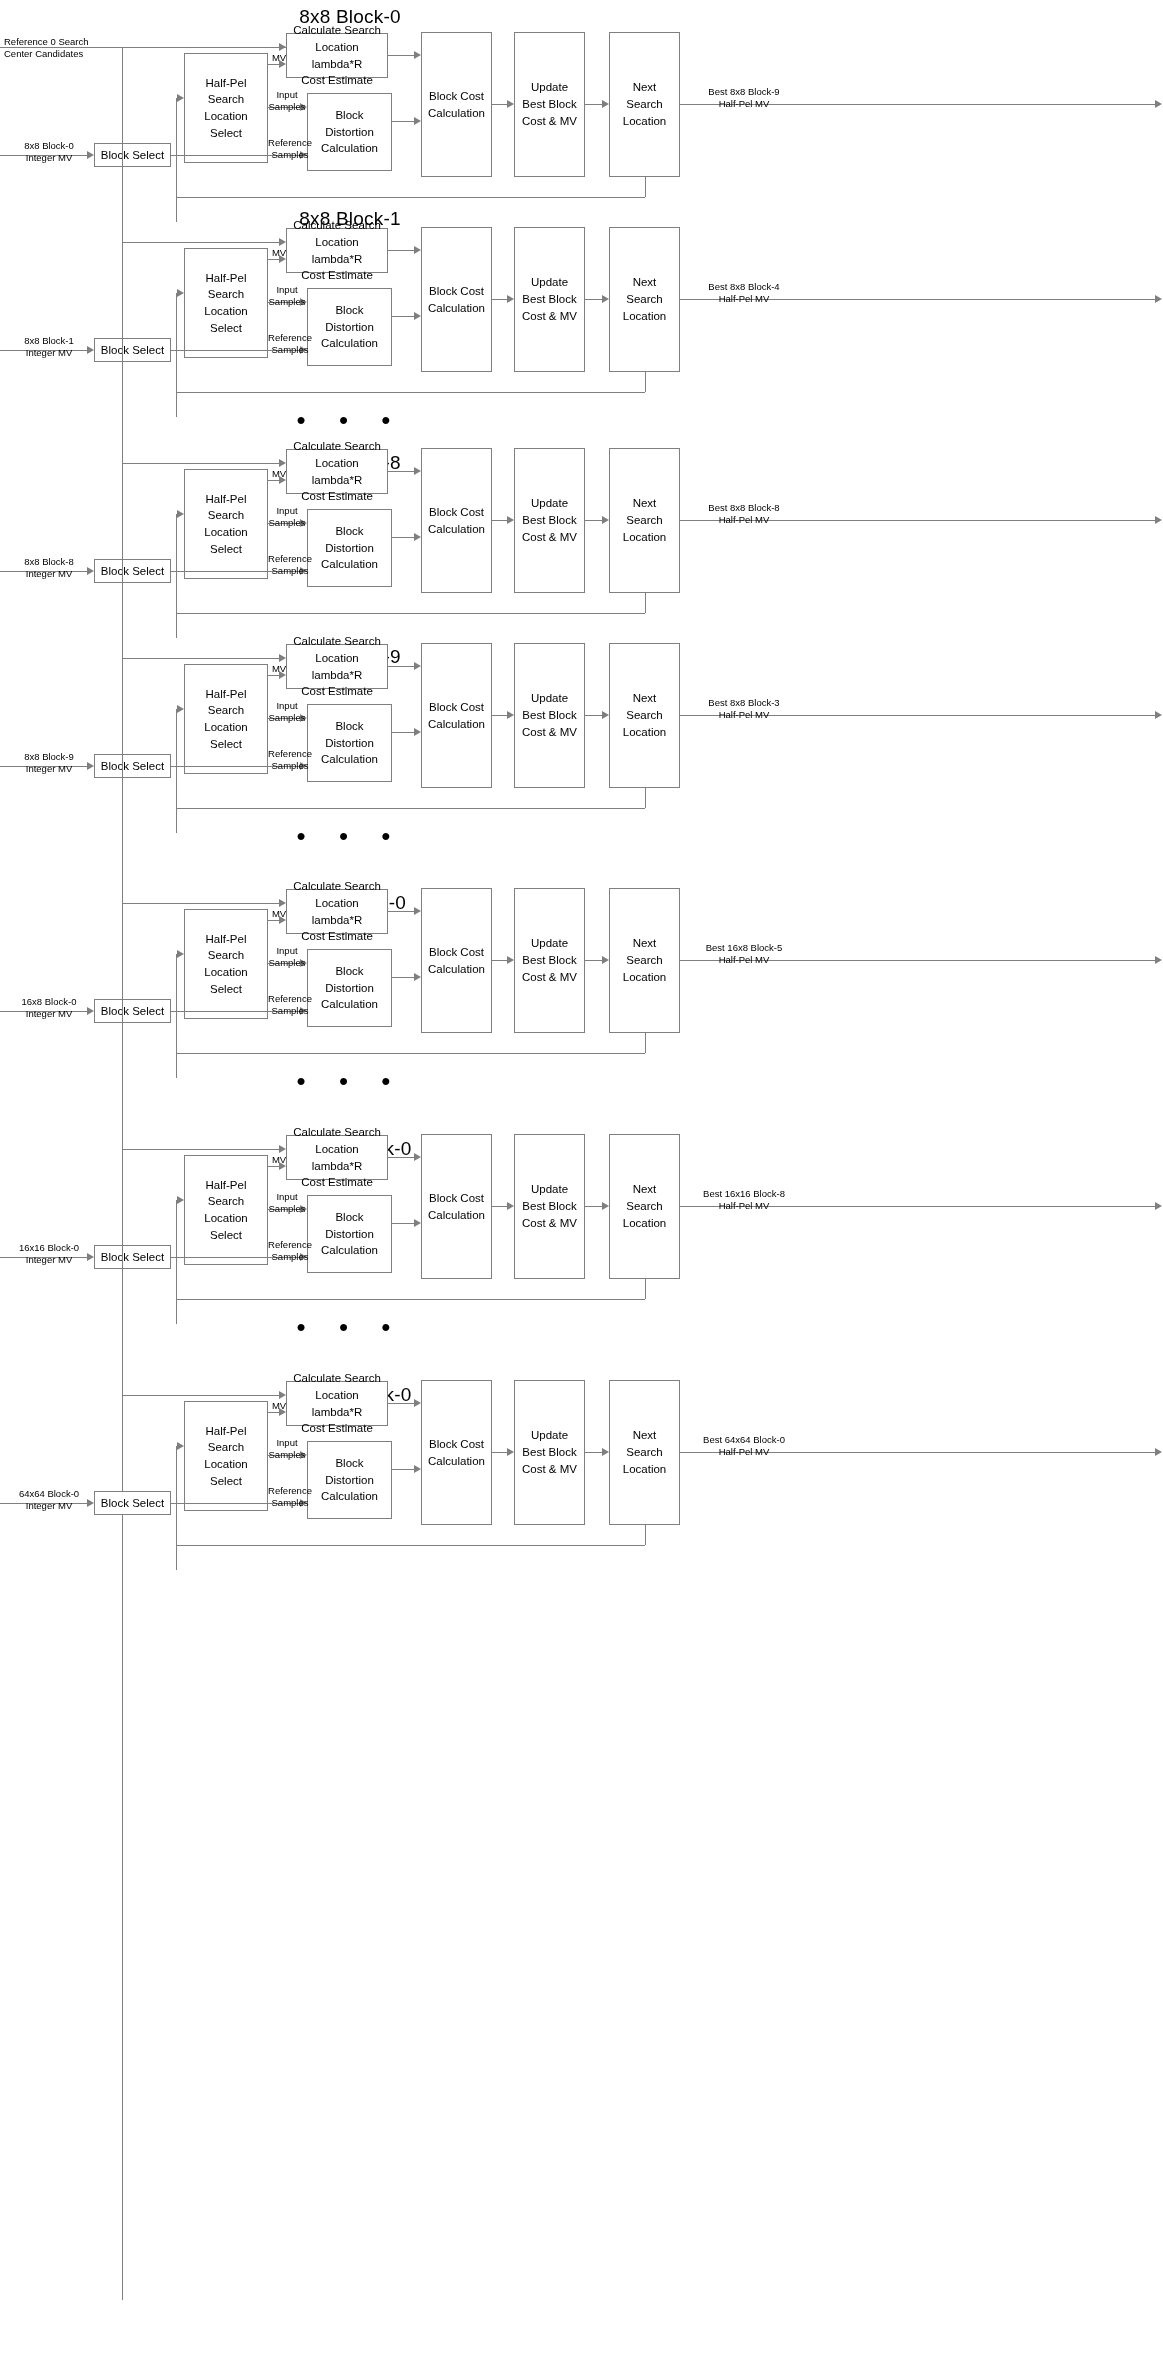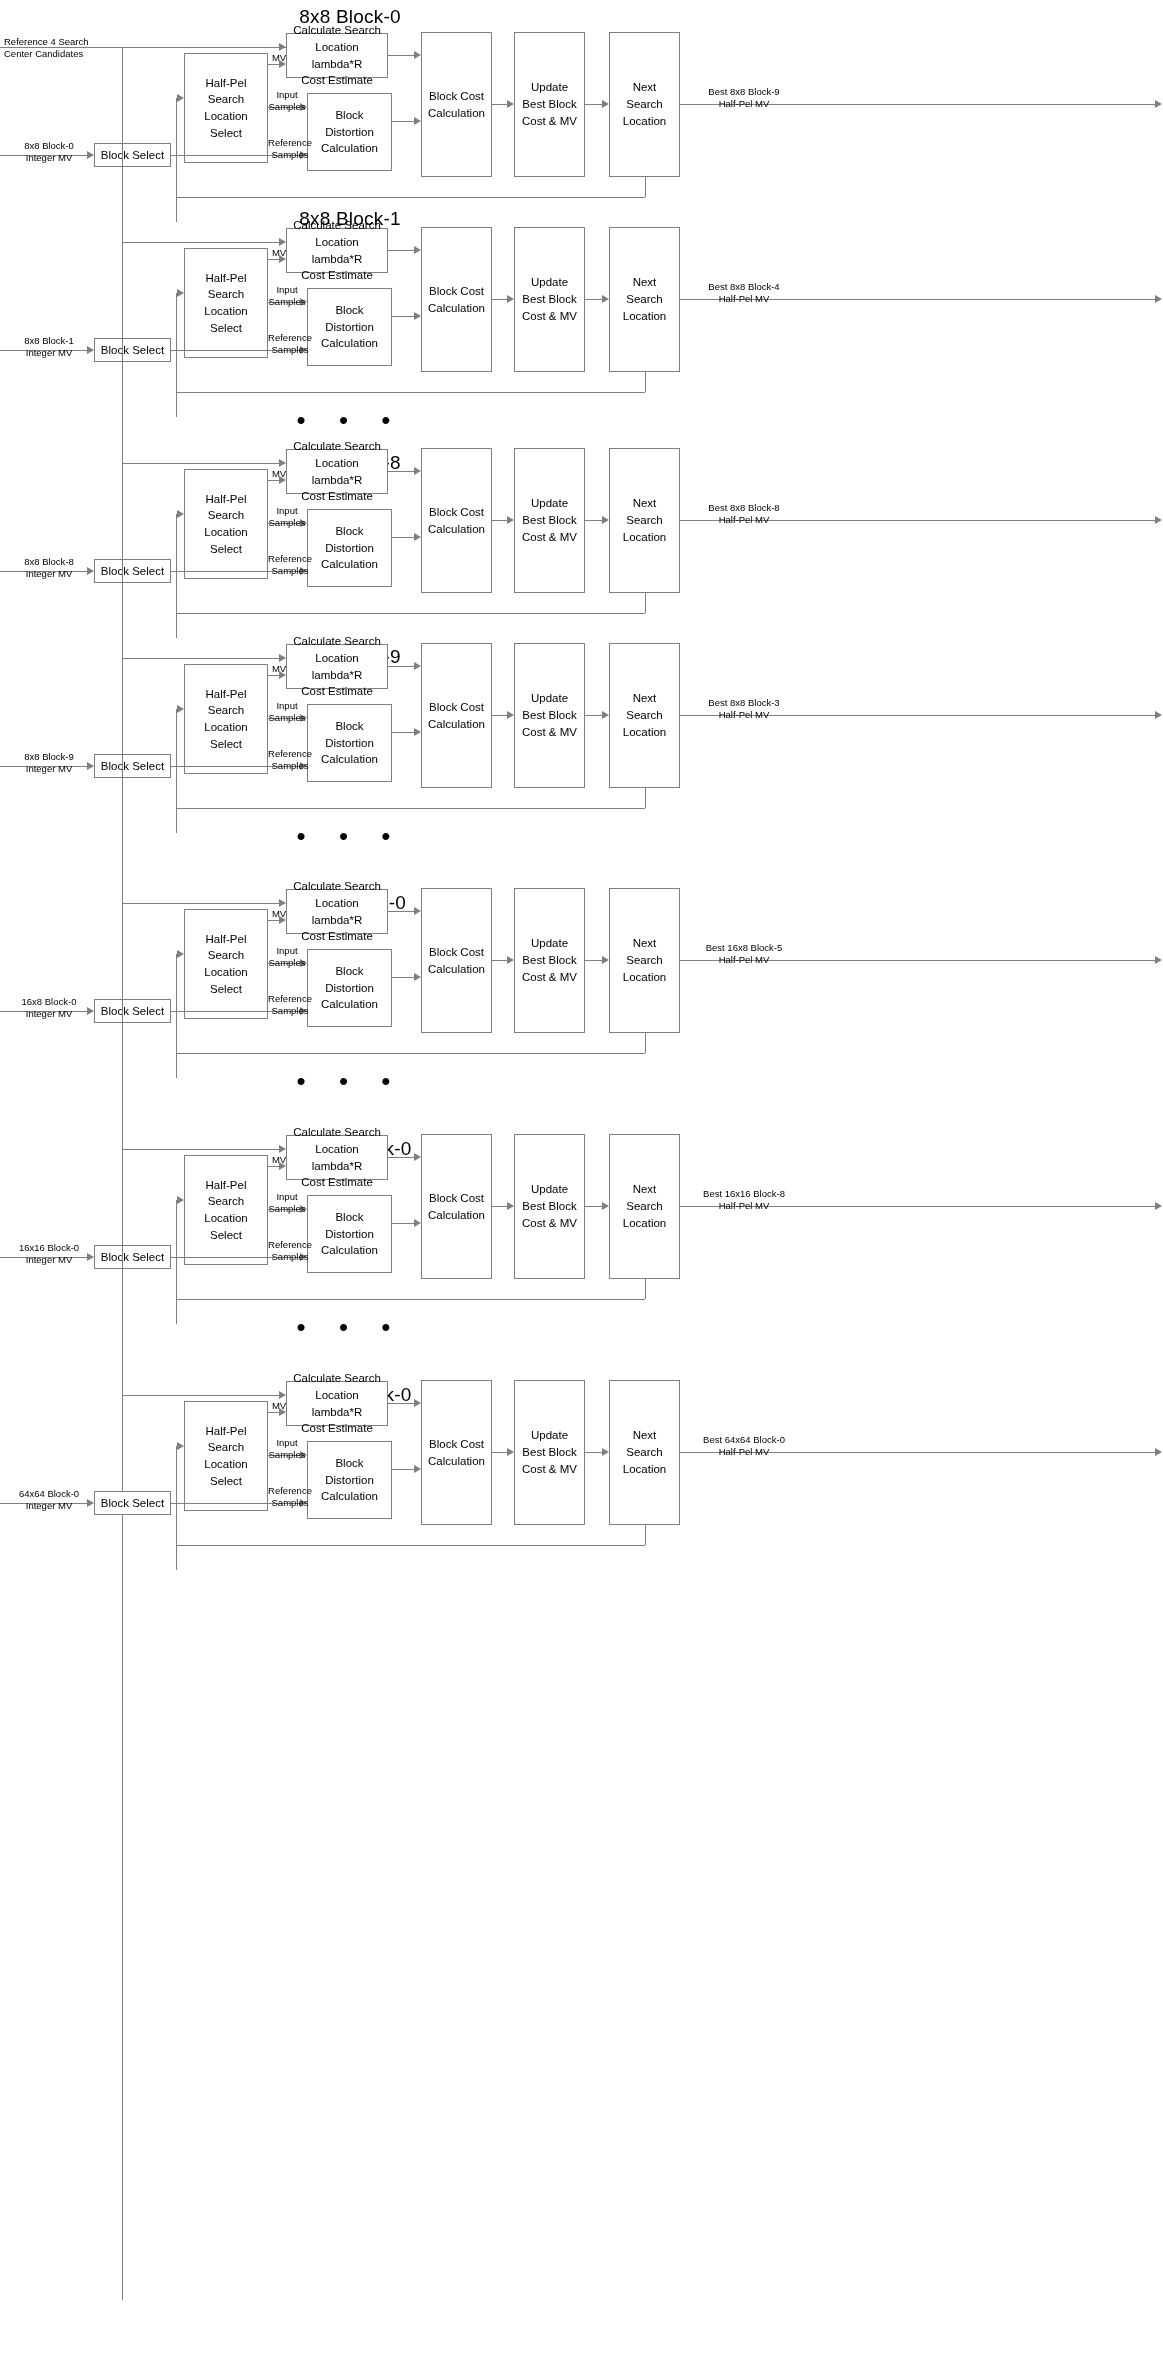--- a/index.html
+++ b/index.html
@@ -70,21 +70,21 @@
     letter-spacing:13px;
     color:#000;
     white-space:nowrap;
   }
 </style>
 </head>
 <body>
 
 <div id="page">
   <div class="stage" id="stage">
-      <div class="lbl left" style="left:4px;top:36px;width:116px;">Reference 4 Search
+      <div class="lbl left" style="left:4px;top:36px;width:116px;">Reference 0 Search
 Center Candidates</div>
       <div class="hline" style="left:0px;top:47px;width:286px;"></div>
       <div class="vline" style="left:122px;top:47px;height:2253px;"></div>
       <div class="title" style="left:0px;top:6px;width:700px;">8x8 Block-0</div>
       <div class="box" style="left:286px;top:33px;width:102px;height:45px;">
         <span>Calculate Search
 Location lambda*R
 Cost Estimate</span>
       </div>
       <div class="box" style="left:184px;top:53px;width:84px;height:110px;">

